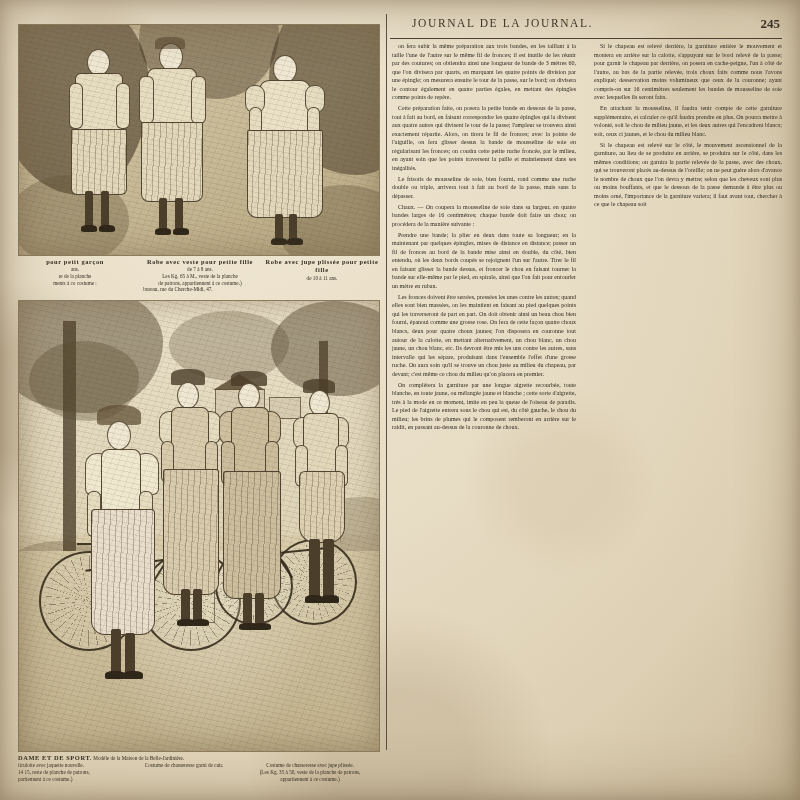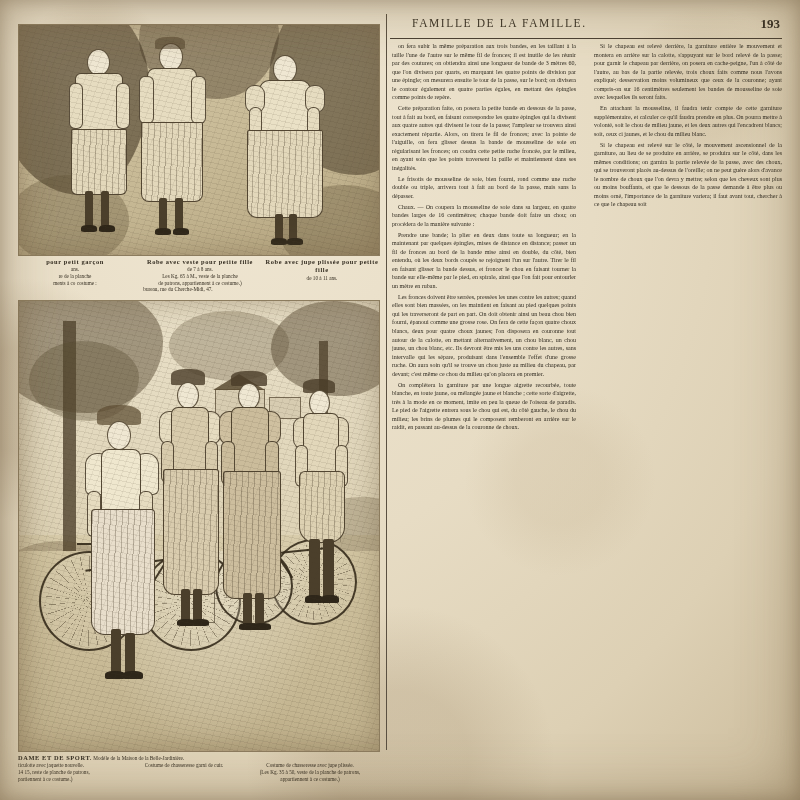--- a/index.html
+++ b/index.html
@@ -135,22 +135,22 @@
 </style>
 </head>
 <body>
 
 <div class="page">
   <div class="grain"></div>
 
   <div class="sheet">
 
     <div class="hdr">
-      <div class="hdr-title">FAMILLE DE LA FAMILLE.</div>
-      <div class="hdr-page">193</div>
+      <div class="hdr-title">JOURNAL DE LA JOURNAL.</div>
+      <div class="hdr-page">245</div>
     </div>
     <div class="vrule"></div>
 
     <div class="eng eng-top">
       <div class="eng-inner">
         <div style="position:absolute;inset:0;background:linear-gradient(160deg,#d6c9a8,#c6b894 60%,#b6a681);"></div>
 
         <div class="tree" style="left:-20px;top:-30px;width:150px;height:200px;background:rgba(60,48,30,.55);"></div>
         <div class="tree" style="left:250px;top:-40px;width:160px;height:190px;background:rgba(60,48,30,.50);"></div>
         <div class="tree" style="left:120px;top:-46px;width:140px;height:120px;background:rgba(70,56,36,.42);"></div>

